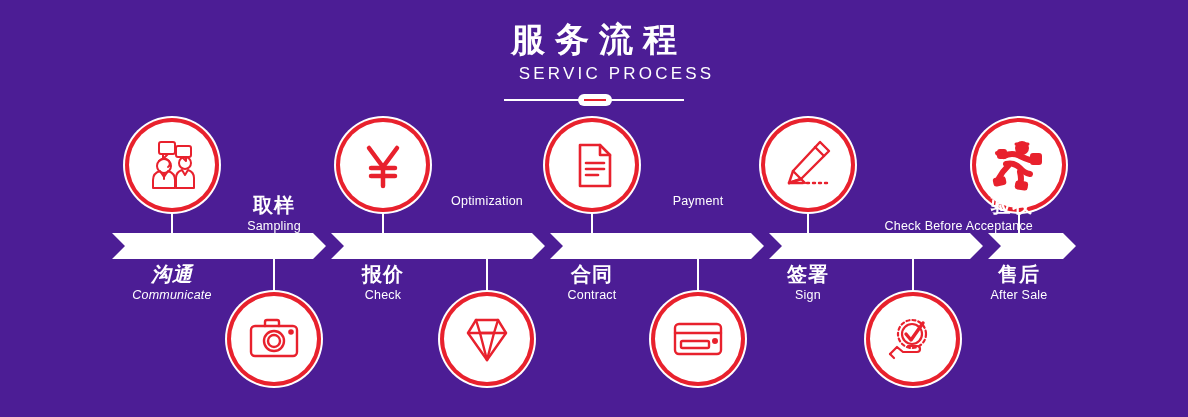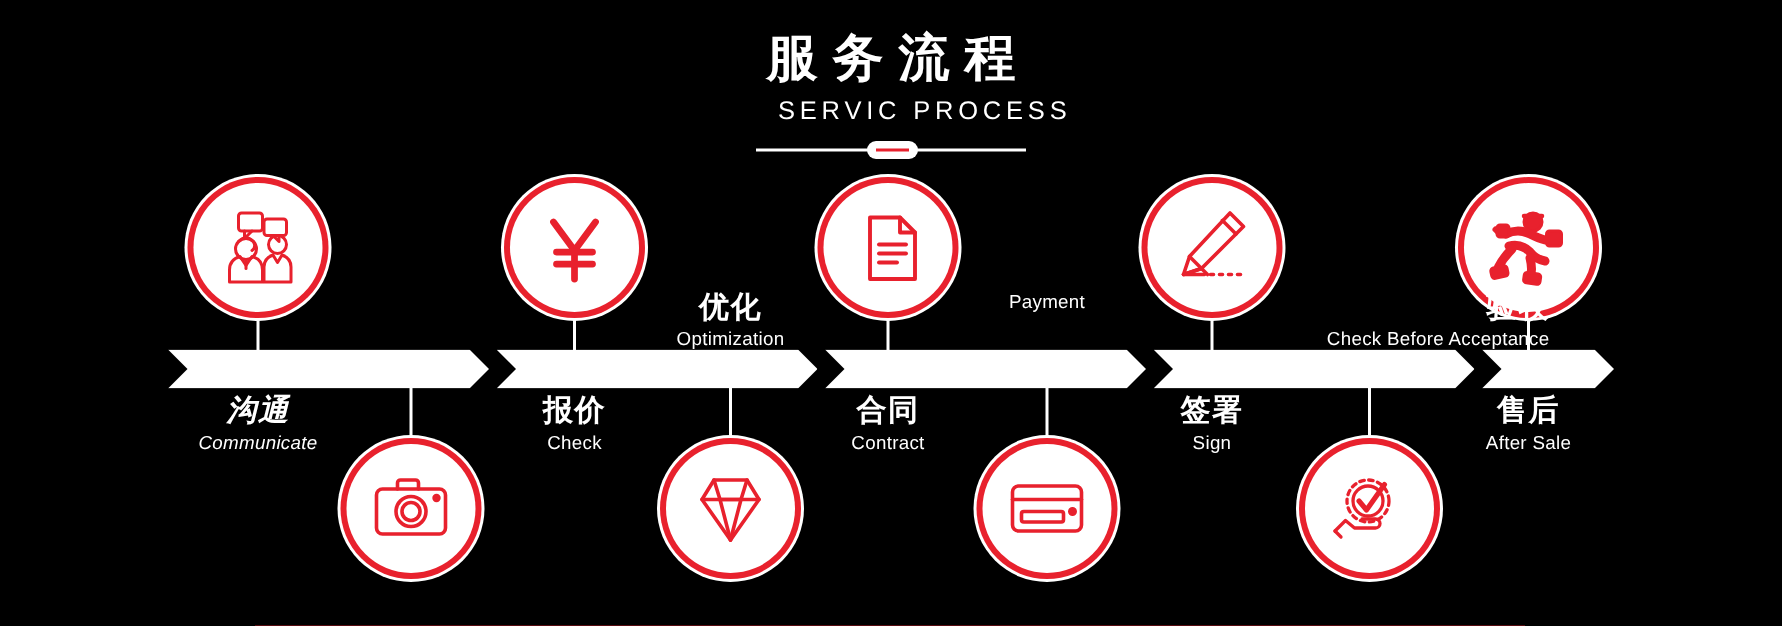--- a/index.html
+++ b/index.html
@@ -2,21 +2,21 @@
 <html><head>
 <meta charset="utf-8">
 <style>
   html,body{margin:0;padding:0;}
   body{
     width:1188px;height:417px;
     background:#e8212d;
     font-family:"Liberation Sans","DejaVu Sans",sans-serif;
     overflow:hidden;
   }
-  .stage{position:relative;width:1188px;height:417px;background:#000000;}
+  .stage{position:relative;width:1188px;height:417px;background:#4c1d95;}
 
   
   .title-block{position:absolute;left:0;top:18px;width:1188px;text-align:center;}
   .title-cn{
     color:#ffffff;font-size:34px;font-weight:bold;letter-spacing:10px;
     line-height:42px;text-indent:10px;
   }
   .title-en{
     color:#ffffff;font-size:17px;letter-spacing:3.2px;line-height:24px;
     text-indent:3px;margin-top:2px;padding-left:42px;
@@ -213,28 +213,31 @@
       <rect x="18" y="56" width="11" height="7" rx="2" transform="rotate(-12 23 59)"></rect>
       <rect x="40" y="60" width="11" height="7" rx="2" transform="rotate(8 45 63)"></rect>
     </svg>
   </div>
 
   <div class="label" style="left:172px;top:262px;font-style:italic;">
     <div class="cn">沟通</div>
     <div class="en">Communicate</div>
   </div>
 
+  <div class="label" style="left:274px;top:193px;">
+    <div class="cn">取样</div>
+    <div class="en">Sampling</div>
+  </div>
 
   <div class="label" style="left:383px;top:262px;">
     <div class="cn">报价</div>
     <div class="en">Check</div>
   </div>
 
   <div class="label" style="left:487px;top:193px;">
-    <div class="cn">优化</div>
     <div class="en">Optimization</div>
   </div>
 
   <div class="label" style="left:592px;top:262px;">
     <div class="cn">合同</div>
     <div class="en">Contract</div>
   </div>
 
   <div class="label" style="left:698px;top:193px;">
     <div class="en">Payment</div>

